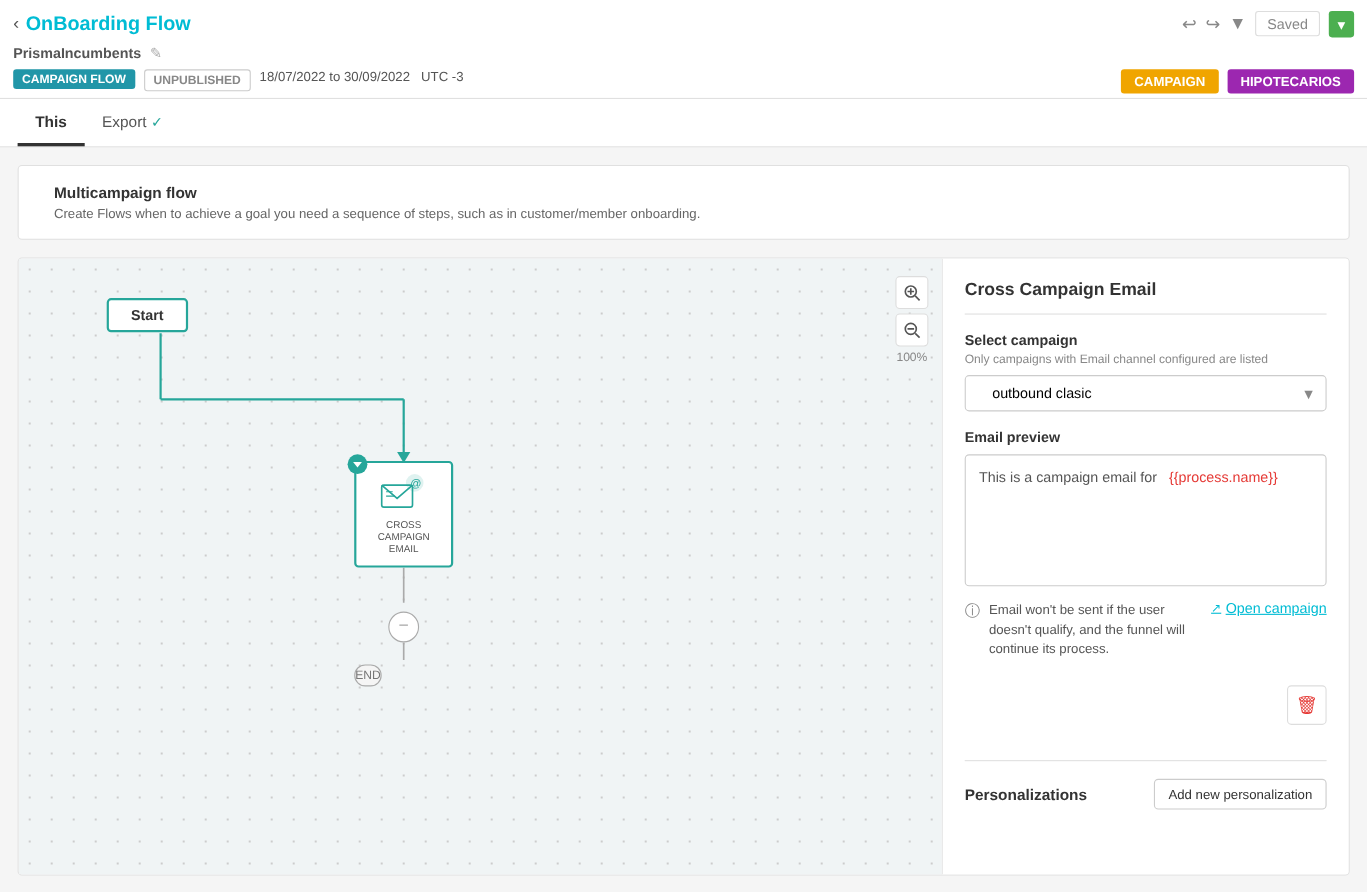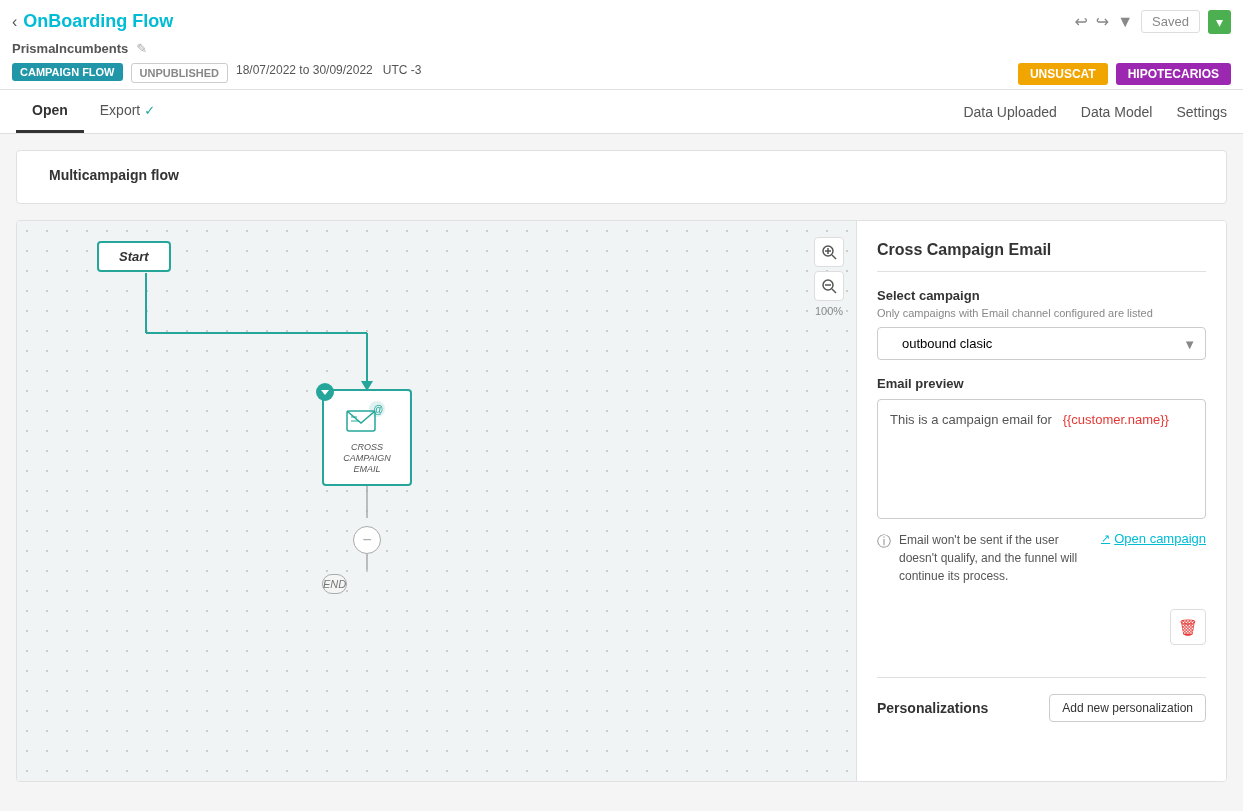--- a/index.html
+++ b/index.html
@@ -198,23 +198,22 @@
       background: #f0f4f5;
       position: relative;
       min-height: 560px;
       background-image: radial-gradient(#ccc 1px, transparent 1px);
       background-size: 20px 20px;
     }
 
     
     .flow-diagram {
       position: absolute;
-      top: 20px;
+      top: 36px;
       left: 80px;
-      font-style: italic;
     }
 
     .start-node {
       border: 2px solid #26a69a;
       border-radius: 4px;
       padding: 6px 20px;
       background: #fff;
       font-size: 13px;
       font-weight: bold;
       color: #333;
@@ -459,43 +458,39 @@
   </div>
   <div class="topbar-row3">
     <span class="badge-campaign-flow">CAMPAIGN FLOW</span>
     <span class="badge-unpublished">UNPUBLISHED</span>
     <span class="date-range">
       <span>18/07/2022 to 30/09/2022</span>
       &nbsp;
       <span>UTC -3</span>
     </span>
     <div class="topbar-row3-right">
-      <button class="btn-unsuscat">UNSUSCAT</button>
+      <button class="btn-unsuscat">CAMPAIGN</button>
       <button class="btn-hipotecarios">HIPOTECARIOS</button>
     </div>
   </div>
 </div>
 
 <div class="tabbar">
   <div class="tab active">
-    <span>Open</span>
+    <span>This</span>
   </div>
   <div class="tab tab-export">
     <span>Export</span>
     <span style="color:#26a69a; font-size:13px;">✓</span>
   </div>
-  <div class="tab-right">
-    <span>Data Uploaded</span>
-    <span>Data Model</span>
-    <span>Settings</span>
-  </div>
 </div>
 
 <div class="info-banner">
   <h3>Multicampaign flow</h3>
+  <p>Create Flows when to achieve a goal you need a sequence of steps, such as in customer/member onboarding.</p>
 </div>
 
 <div class="main-area">
 
   <div class="canvas">
 
     <div class="zoom-controls">
       <button class="zoom-btn">
         <svg width="16" height="16" viewBox="0 0 16 16">
           <circle cx="7" cy="7" r="5" stroke="#555" stroke-width="1.5" fill="none"></circle>
@@ -587,21 +582,21 @@
       <select>
         <option>outbound clasic</option>
       </select>
       <span class="select-arrow">▼</span>
     </div>
 
     <div class="email-preview-label">Email preview</div>
     <div class="email-preview-box">
       <span class="preview-text-static">This is a campaign email for</span>
       &nbsp;
-      <span class="preview-text-dynamic">{{customer.name}}</span>
+      <span class="preview-text-dynamic">{{process.name}}</span>
     </div>
 
     <div style="display:flex; align-items:flex-start; justify-content:space-between; margin-bottom: 12px;">
       <div class="info-box" style="flex:1;">
         <span class="info-icon">ⓘ</span>
         <span class="info-text">Email won't be sent if the user doesn't qualify, and the funnel will continue its process.</span>
       </div>
       <span class="open-campaign-link" style="margin-left:8px; white-space:nowrap;">
         <span style="font-size:11px;">↗</span>
         <span>Open campaign</span>

